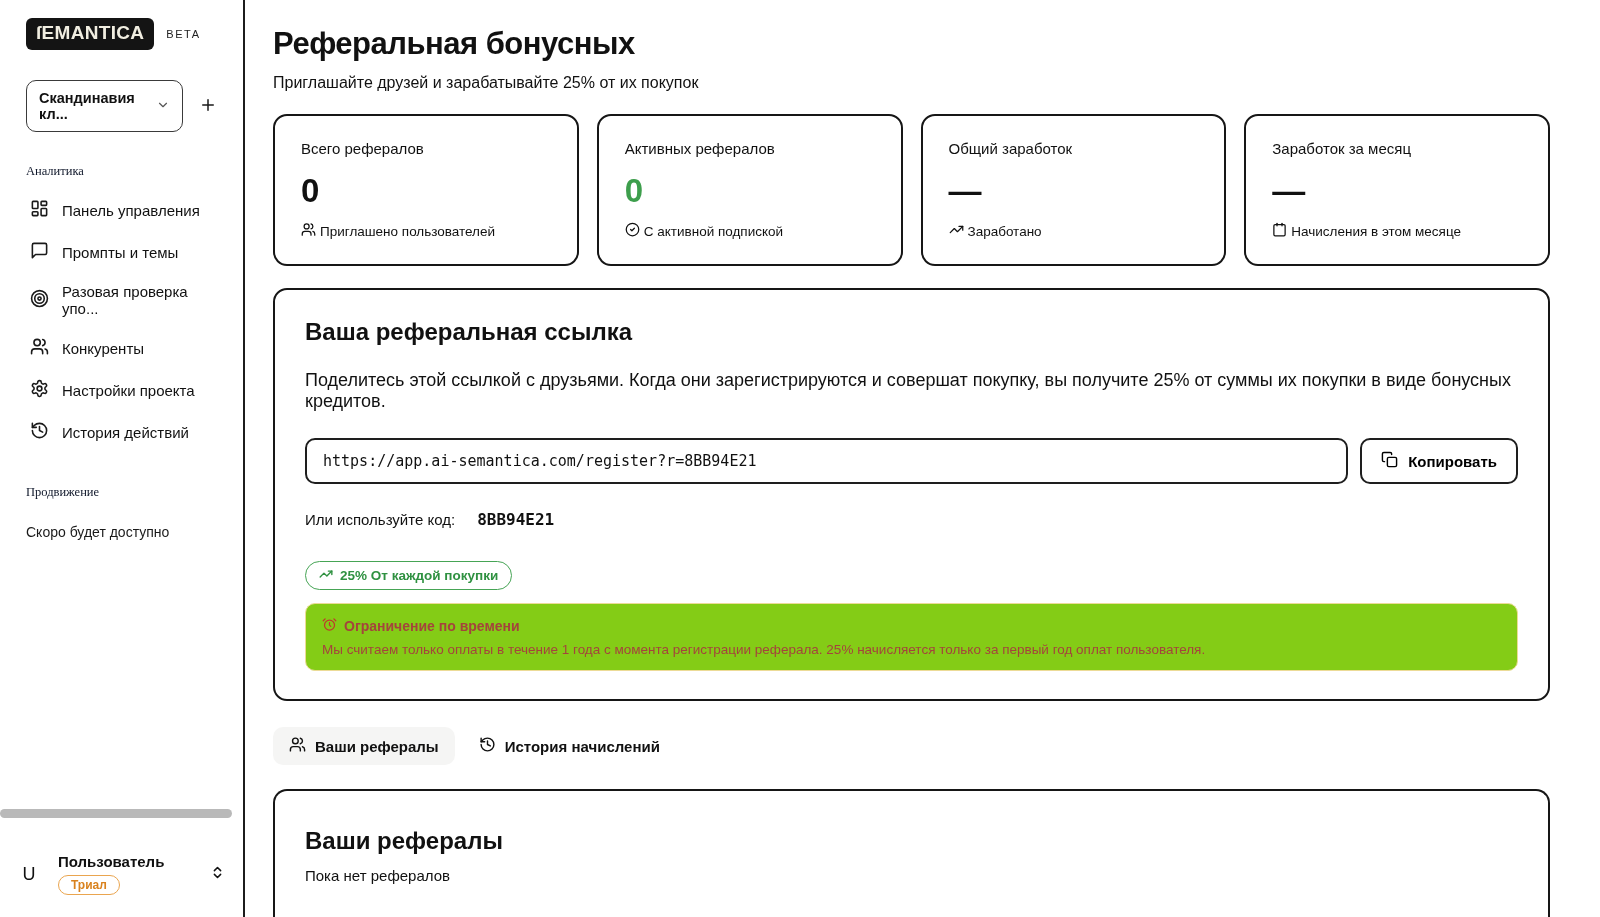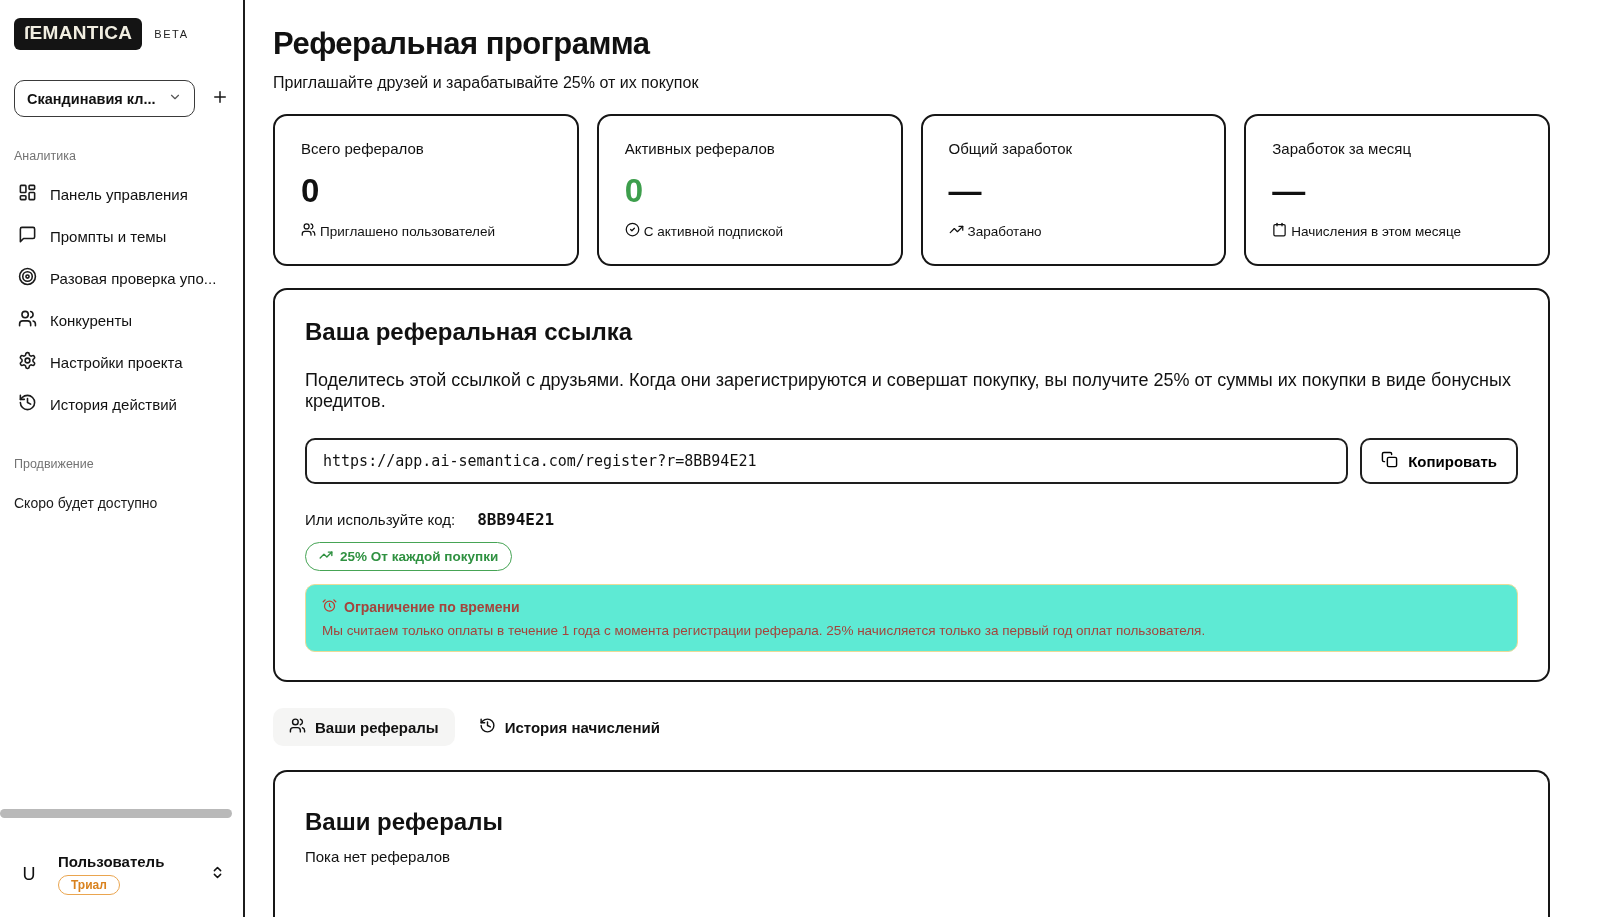--- a/index.html
+++ b/index.html
@@ -2,33 +2,33 @@
 <html lang="ru"><head>
 <meta charset="utf-8">
 <style>
   * { margin:0; padding:0; box-sizing:border-box; }
   html,body { width:1600px; height:917px; overflow:hidden; background:#fff; color:#111;
               font-family:"Liberation Sans", sans-serif; }
   .app { display:flex; width:1600px; height:917px; }
 
   
   .sidebar { width:245px; min-width:245px; height:917px; border-right:2px solid #1c1c1c;
-             position:relative; padding:16px 14px; }
+             position:relative; padding:16px 26px; }
   .logo-row { display:flex; align-items:center; gap:12px; margin-top:2px; }
   .logo-box { background:#141414; color:#f1eee1; font-weight:700; font-size:19px;
               padding:4px 10px 6px; border-radius:6px; letter-spacing:.3px; }
   .beta { font-size:11px; letter-spacing:1.6px; color:#222; font-weight:500; }
   .project-row { display:flex; align-items:center; gap:16px; margin-top:30px; }
   .project-select { flex:1; display:flex; align-items:center; justify-content:space-between;
                     border:1.5px solid #3a3a3a; border-radius:10px; padding:9px 12px;
                     font-size:14.5px; font-weight:600; background:#fff; cursor:pointer; }
   .project-select svg { width:14px; height:14px; color:#555; }
   .plus-btn { background:none; border:none; cursor:pointer; display:flex; color:#1a1a1a; }
   .plus-btn svg { width:18px; height:18px; }
-  .section-label { font-size:12.5px; color:#737373; margin-top:32px; }
+  .section-label { font-size:12.5px; color:#0f172a; margin-top:32px;font-family:Liberation Serif, serif; }
   .nav { margin-top:10px; }
   .nav-item { display:flex; align-items:center; gap:13px; padding:10px 4px; font-size:15px;
               cursor:pointer; color:#111; }
   .nav-item svg { width:19px; height:19px; flex:none; color:#1a1a1a; }
   .coming-soon { margin-top:24px; font-size:14px; color:#1a1a1a; }
   .h-scrollbar { position:absolute; left:0; bottom:99px; width:232px; height:9px;
                  background:#b9b9b9; border-radius:5px; cursor:pointer; }
   .user-row { position:absolute; left:0; bottom:0; width:100%; padding:14px 18px 22px;
               display:flex; align-items:center; gap:18px; cursor:pointer; }
   .avatar { font-size:18px; color:#111; width:22px; text-align:center; }
@@ -60,25 +60,25 @@
   .link-input { flex:1; border:2px solid #1e1e1e; border-radius:10px; padding:12px 16px;
                 font-family:"DejaVu Sans Mono", monospace; font-size:15px; color:#111;
                 background:#fff; outline:none; }
   .copy-btn { display:flex; align-items:center; gap:10px; border:2px solid #1e1e1e;
               border-radius:10px; background:#fff; padding:0 19px; font-size:15px;
               font-weight:600; font-family:Liberation Sans, sans-serif; cursor:pointer; }
   .copy-btn svg { width:17px; height:17px; }
   .code-row { margin-top:26px; font-size:15px; display:flex; align-items:center; }
   .code-value { font-family:"DejaVu Sans Mono", monospace; font-weight:700; font-size:16px;
                 margin-left:22px; }
-  .bonus-badge { display:inline-flex; align-items:center; gap:7px; margin-top:13px;
+  .bonus-badge { display:inline-flex; align-items:center; gap:7px; margin-top:32px;
                  border:1.5px solid #46a455; color:#2f9141; border-radius:999px;
                  padding:5px 13px; font-size:13.5px; font-weight:700; }
   .bonus-badge svg { width:14px; height:14px; }
-  .warning-box { margin-top:13px; background:#5eead4; border:1px solid #ecdb97;
+  .warning-box { margin-top:13px; background:#84cc16; border:1px solid #ecdb97;
                  border-radius:10px; padding:13px 16px; color:#a4443c; }
   .warning-title { font-size:14px; font-weight:700; display:flex; align-items:center; gap:7px; }
   .warning-title svg { width:15px; height:15px; color:#c0392b; }
   .warning-text { font-size:13.5px; margin-top:7px; }
 
   .tabs { display:flex; gap:8px; margin-top:26px; align-items:center; }
   .tab { display:flex; align-items:center; gap:9px; font-size:15px; font-weight:600;
          padding:9px 16px; border-radius:10px; cursor:pointer; background:transparent;
          border:none; font-family:inherit; color:#111; }
   .tab.active { background:#f5f5f4; }
@@ -201,21 +201,21 @@
       <span class="updown">
         <svg viewBox="0 0 24 24" fill="none" stroke="currentColor" stroke-width="2.4" stroke-linecap="round" stroke-linejoin="round">
             <path d="m7 15 5 5 5-5"></path>
             <path d="m7 9 5-5 5 5"></path>
           </svg>
       </span>
     </div>
   </aside>
 
   <main class="main">
-    <h1 class="page-title">Реферальная программа</h1>
+    <h1 class="page-title">Реферальная бонусных</h1>
     <div class="page-subtitle">Приглашайте друзей и зарабатывайте 25% от их покупок</div>
 
     <div class="stats-row">
       <div class="stat-card">
         <div class="stat-title">Всего рефералов</div>
         <div class="stat-value">0</div>
         <div class="stat-foot">
           <span>
             <svg viewBox="0 0 24 24" fill="none" stroke="currentColor" stroke-width="2" stroke-linecap="round" stroke-linejoin="round">
                 <path d="M16 21v-2a4 4 0 0 0-4-4H6a4 4 0 0 0-4 4v2"></path>

